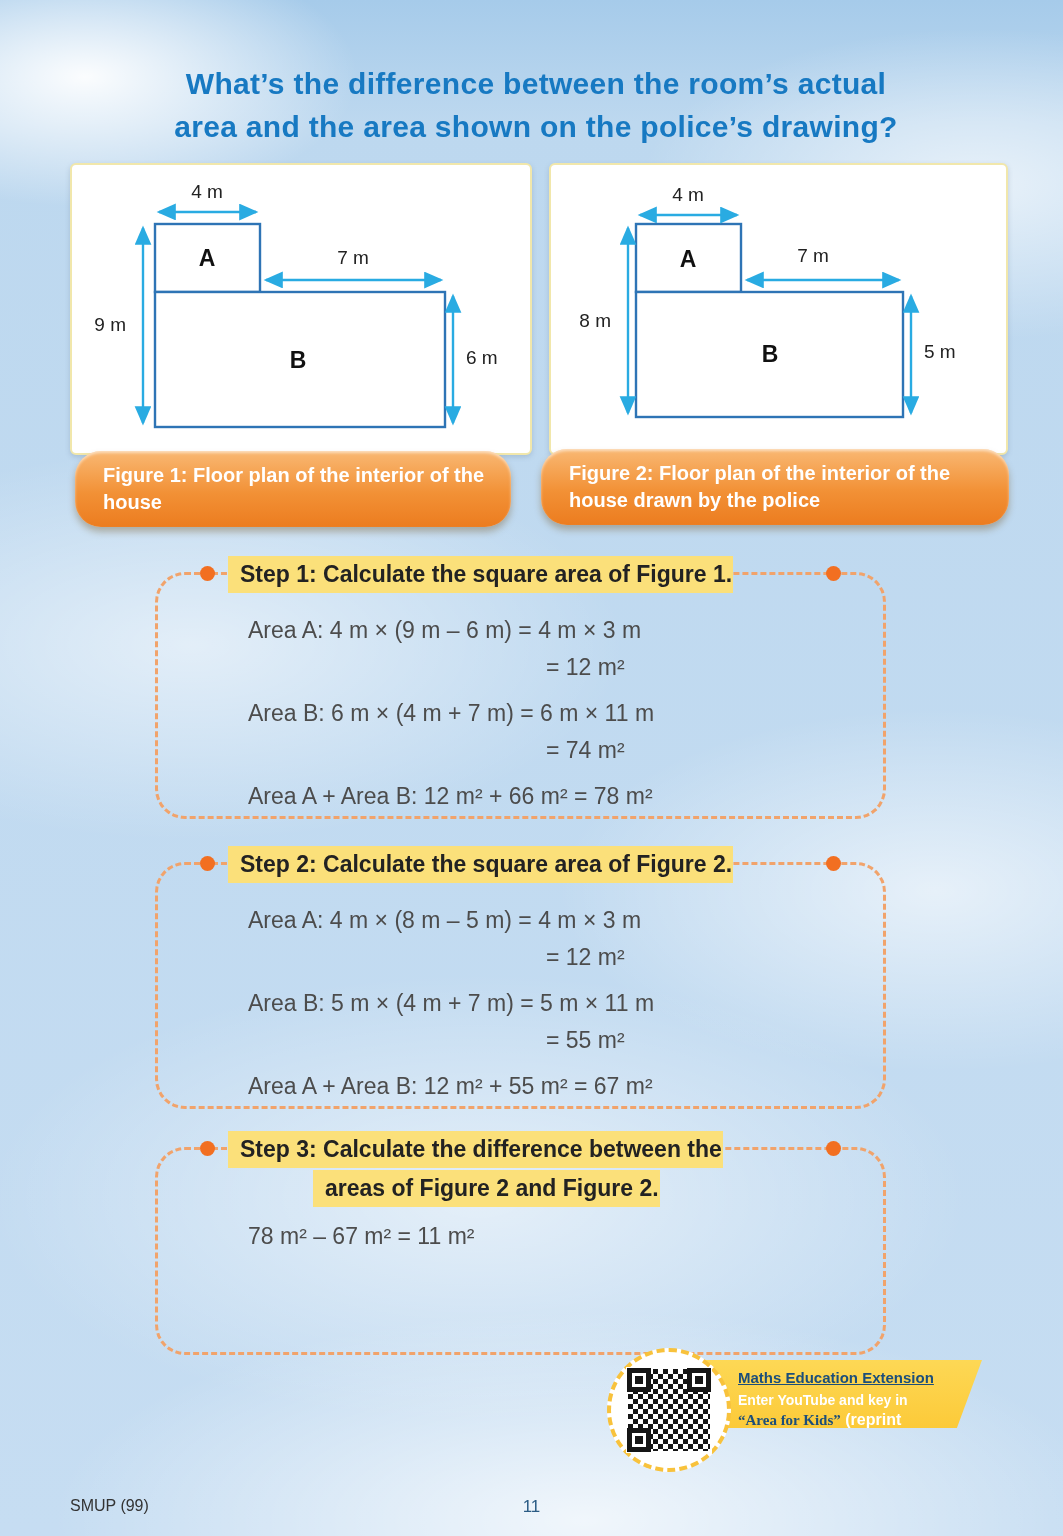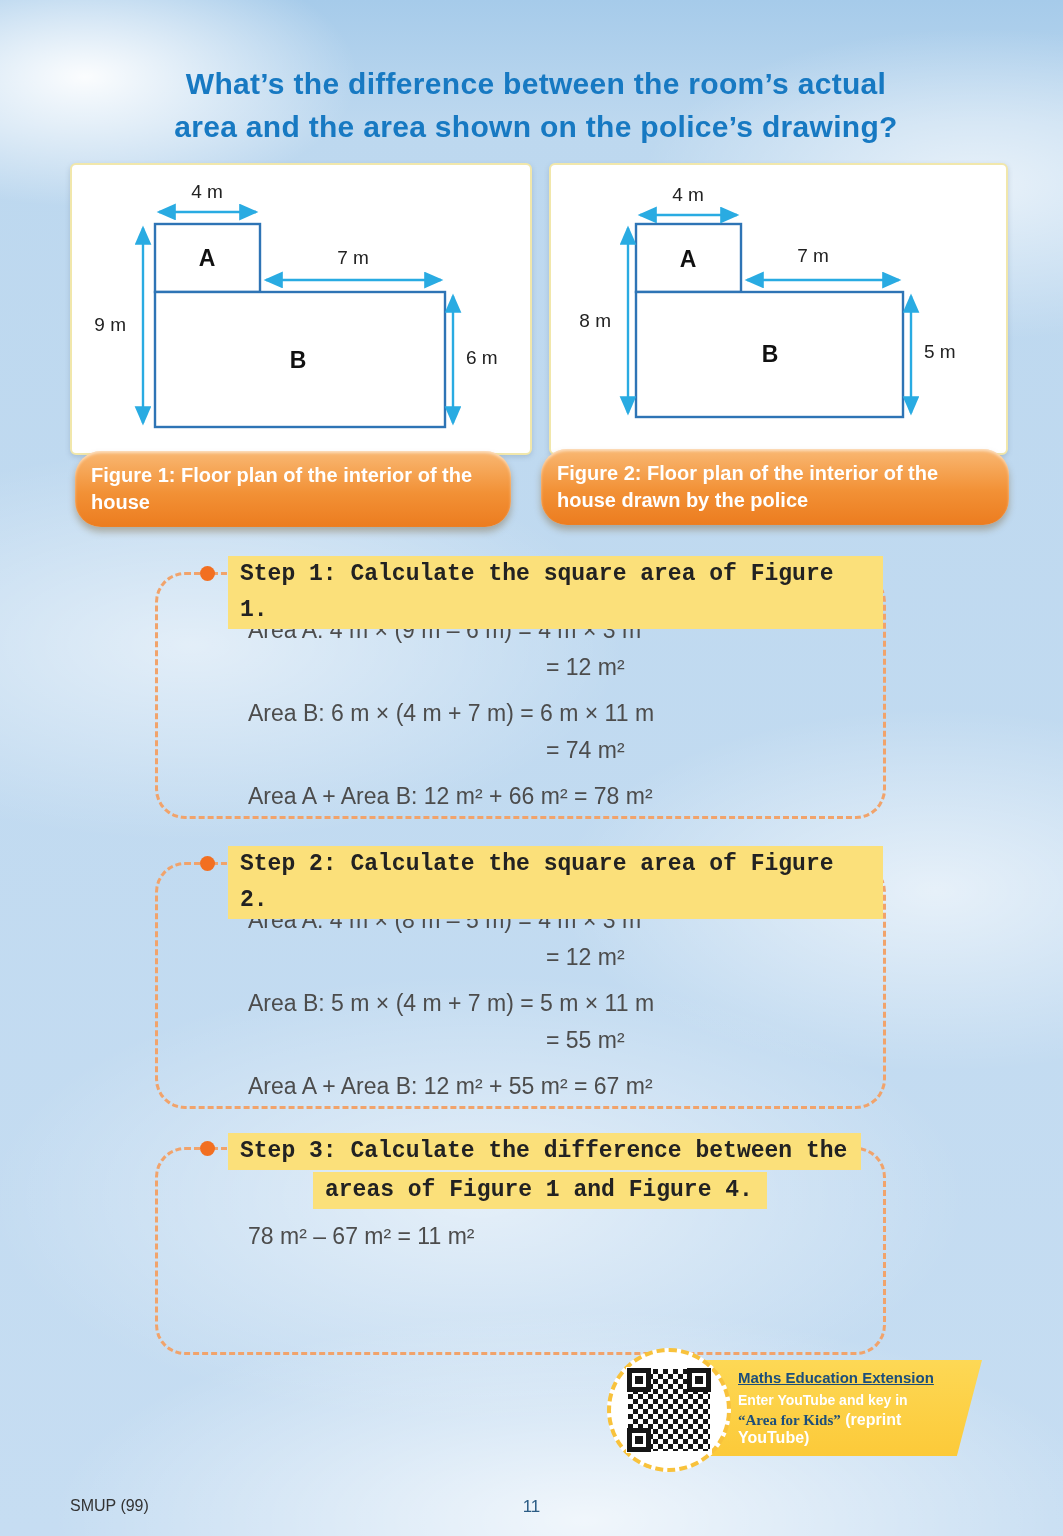--- a/index.html
+++ b/index.html
@@ -35,51 +35,51 @@
   #fig2 { left:549px; top:163px; width:459px; height:292px; }
 
   svg .room  { fill:#ffffff; stroke:#2e74b5; stroke-width:2.4; }
   svg .arr   { stroke:#29abe2; stroke-width:2.4; fill:none; }
   svg .dim   { font-family:"Liberation Sans","DejaVu Sans",sans-serif; font-size:19px; fill:#222; }
   svg .rlab  { font-family:"Liberation Sans","DejaVu Sans",sans-serif; font-size:23px; font-weight:bold; fill:#111; }
 
   .caption {
     position:absolute; color:#fff; font-weight:bold; font-size:20px; line-height:27px;
     background:linear-gradient(180deg,#f9b873 0%, #f29136 55%, #ec7c1f 100%);
-    border-radius:26px; padding:11px 16px 10px 16px;
+    border-radius:26px; padding:11px 16px 10px 28px;
     box-shadow:0 5px 7px rgba(110,75,20,.35), inset 0 2px 3px rgba(255,255,255,.55);
   }
   #cap1 { left:75px;  top:451px; width:436px; min-height:76px; }
   #cap2 { left:541px; top:449px; width:468px; min-height:76px; }
 
   .step {
     position:absolute; left:155px; width:731px;
     border:3px dashed #f1a36b; border-radius:30px;
   }
   #step1 { top:572px;  height:247px; }
   #step2 { top:862px;  height:247px; }
   #step3 { top:1147px; height:208px; }
 
   .dot { position:absolute; top:-9px; width:15px; height:15px; border-radius:50%; background:#f26f21; }
   .dot-l { left:42px; } .dot-r { right:42px; }
 
   .step-head { position:absolute; top:-19px; left:70px; font-size:23px; font-weight:bold; color:#222; line-height:36px; }
-  .hl { background:#fbe07a; padding:0 14px 1px 12px; display:inline-block;font-family:Liberation Mono, monospace; }
+  .hl { background:#fbe07a; padding:0 1px 1px 12px; display:inline-block; }
   .head-indent { margin-left:85px; margin-top:2px; }
 
   .math { padding:37px 0 0 90px; font-size:23px; color:#4c4c4c; }
   .math p { line-height:37px; }
   .indent { padding-left:298px; }
   .gap { margin-top:9px; }
   #step3 .math { padding-top:68px; }
   .conclusion { margin-top:15px; font-weight:bold; color:#3a3a3a; }
   .conclusion p { line-height:31px; }
 
   .qr-banner {
-    position:absolute; left:668px; top:1360px; width:314px; height:96px; z-index:1;
+    position:absolute; left:668px; top:1360px; width:314px; height:68px; z-index:1;
     background:linear-gradient(180deg,#fdd855 0%, #fcca39 100%);
     clip-path:polygon(0 0, 100% 0, 92% 100%, 0 100%);
     padding:9px 12px 8px 70px;
   }
   .qr-link  { display:inline-block; color:#1c4e7a; font-size:15px; font-weight:bold; text-decoration:underline; margin-bottom:6px; cursor:pointer; }
   .qr-line2 { color:#ffffff; font-size:14px; font-weight:bold; margin-bottom:3px; }
   .qr-line3 b { color:#1c4e7a; font-size:15px;font-family:Liberation Serif, serif; }
   .qr-line3 .small { color:#ffffff; font-size:16px; font-weight:bold; }
 
   .qr-circle {
@@ -179,21 +179,21 @@
       <p class="indent">= 55 m²</p>
       <p class="gap">Area A + Area B: 12 m² + 55 m² = 67 m²</p>
     </div>
   </section>
 
   <section class="step" id="step3">
     <span class="dot dot-l"></span>
     <span class="dot dot-r"></span>
     <div class="step-head">
       <span class="hl">Step 3: Calculate the difference between the</span><br>
-      <span class="hl head-indent">areas of Figure 1 and Figure 4.</span>
+      <span class="hl head-indent">areas of Figure 2 and Figure 2.</span>
     </div>
     <div class="math">
       <p>78 m² – 67 m² = 11 m²</p>
     </div>
   </section>
 
   <div class="qr-banner">
     <span class="qr-link">Maths Education Extension</span>
     <div class="qr-line2">Enter YouTube and key in</div>
     <div class="qr-line3">

